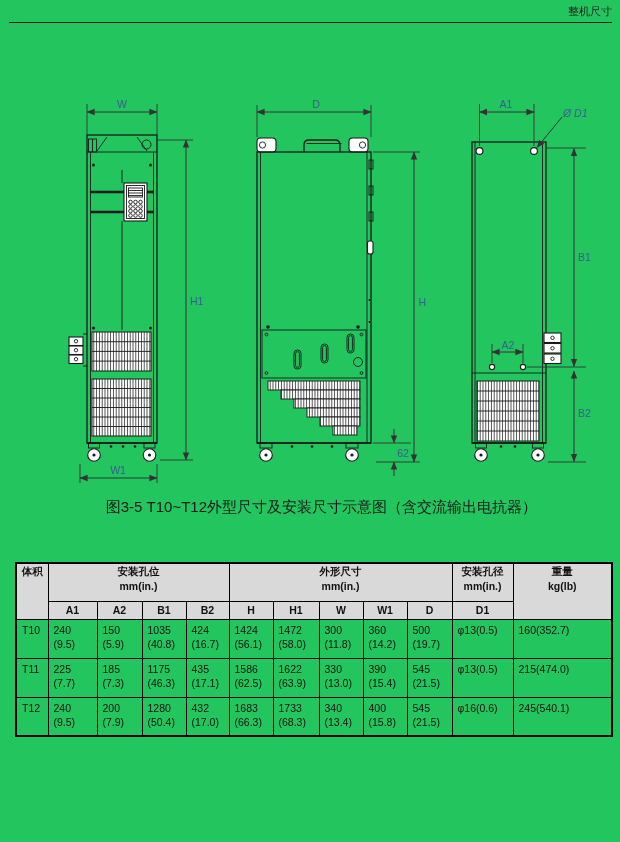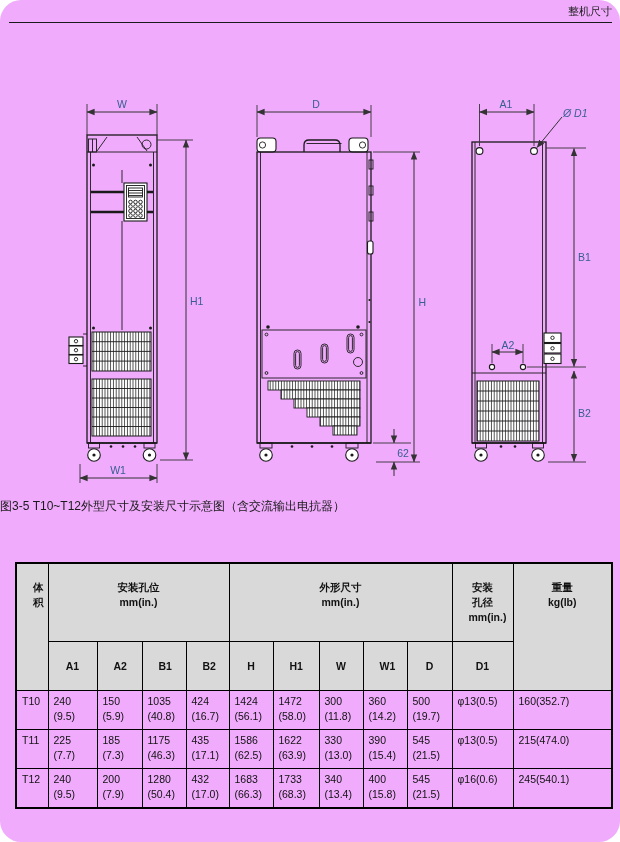--- a/index.html
+++ b/index.html
@@ -1,28 +1,28 @@
 <!DOCTYPE html>
 <html><head>
 <meta charset="utf-8">
 <style>
   html,body{margin:0;padding:0;background:#fff;}
-  .page{position:relative;width:620px;height:842px;background:#f0abfc;overflow:hidden;
-        font-family:"Liberation Sans","DejaVu Sans",sans-serif;color:#1a1a1a;border-radius:21px;}
+  .page{position:relative;width:620px;height:842px;background:#22c55e;overflow:hidden;
+        font-family:"Liberation Sans","DejaVu Sans",sans-serif;color:#1a1a1a;}
   .topbar{position:absolute;top:4px;right:8px;font-size:11px;color:#222;}
   .rule{position:absolute;left:9px;top:22px;width:603px;height:0;border-top:1.2px solid #1a1a1a;}
   .title{position:absolute;left:10px;top:50px;font-size:16px;font-weight:bold;margin:0;color:#000;}
   .title .num{margin-right:17px;}
   .drawing-band{position:absolute;left:0;top:88px;width:620px;height:404px;}
-  .caption{position:absolute;left:0;width:537px;text-align:left;font-size:12px;color:#1a1a1a;}
+  .caption{position:absolute;left:0;width:537px;text-align:right;font-size:15px;color:#1a1a1a;}
   .cap-fig{top:498px;}
   .cap-tbl{top:536px;}
   table.dim{position:absolute;left:15px;top:562px;width:598px;border-collapse:collapse;
             table-layout:fixed;font-size:10.5px;color:#111;}
-  table.dim th,table.dim td{border:1px solid #000;padding:16px;vertical-align:top;overflow:hidden;}
+  table.dim th,table.dim td{border:1px solid #000;padding:0;vertical-align:top;overflow:hidden;}
   table.dim{border:2px solid #000;}
   table.dim th{background:#d9d9d9;font-weight:bold;text-align:center;}
   .grp{padding-top:4px;line-height:15px;}
   .grp div{line-height:15px;}
   tr.hrow1{height:38px;}
   tr.hrow2{height:18px;}
   tr.hrow2 th{line-height:16px;border-bottom:1.5px solid #000;}
   tr.drow{height:39px;padding-left:23px;}
   tr.drow td{padding:3px 2px 0 5px;line-height:14.5px;text-align:left;}
   

